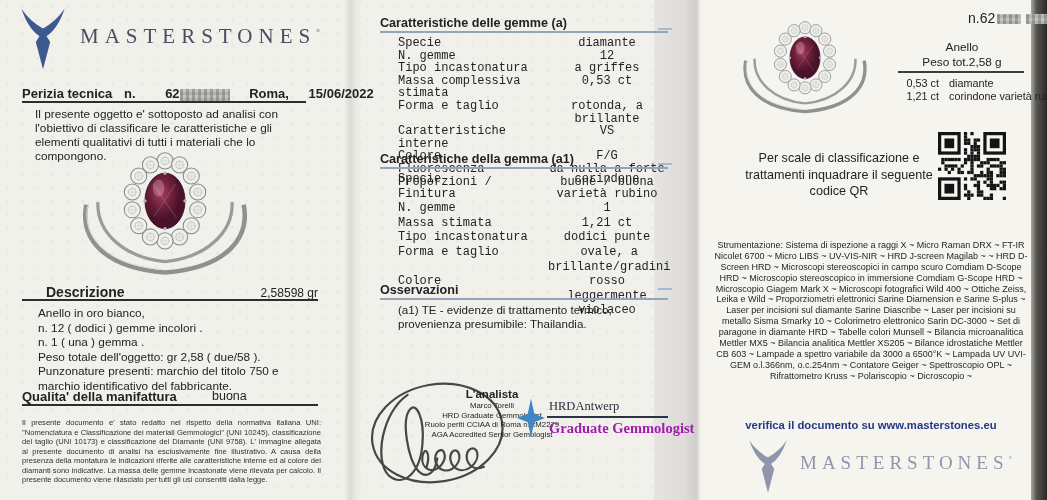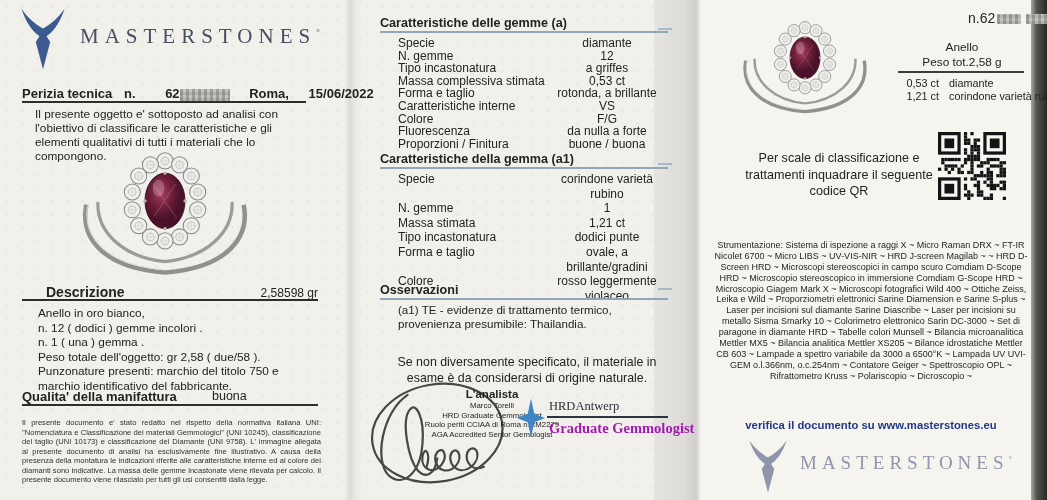--- a/index.html
+++ b/index.html
@@ -33,21 +33,21 @@
   .sec-head{font-weight:bold;font-size:14px;padding-left:24px;}
   .descr-head{left:22px;top:284px;width:296px;display:flex;justify-content:space-between;align-items:baseline;}
   .descr-weight{font-size:12px;}
   .descr-body{left:38px;top:306px;width:282px;font-size:11.8px;line-height:1.23;}
   .quality{left:22px;top:389px;width:296px;font-size:13px;font-weight:bold;}
   .quality .qval{position:absolute;left:190px;font-weight:normal;font-size:12.5px;}
   .disclaimer{left:22px;top:418px;width:299px;font-size:7.6px;line-height:1.26;text-align:justify;color:#30302e;}
   
   .m-head{left:380px;width:288px;font-weight:bold;font-size:12.6px;}
   .rule-blue{height:1.5px;background:#92a6b9;}
-  .mtable{left:398px;width:268px;font-size:12px;}
+  .mtable{left:398px;width:268px;font-size:12px;font-family:Liberation Mono, monospace;}
   .trow{display:flex;}
   .tlabel{flex:0 0 150px;}
   .tval{flex:1;text-align:center;}
   .obs-note{left:398px;top:303px;width:255px;font-size:11.6px;line-height:1.25;}
   .natural{left:388px;top:354px;width:278px;text-align:center;font-size:12.4px;line-height:1.32;}
   .analyst{left:412px;top:388px;width:160px;text-align:center;}
   .analyst .atitle{font-weight:bold;font-size:11.5px;margin-bottom:1px;}
   .analyst .aline{font-size:7.8px;line-height:9.6px;color:#34343 2;}
   .hrd-text{left:549px;top:399px;width:125px;font-family:"Liberation Serif",serif;color:#27303d;}
   .hrd-name{font-size:12.5px;}
@@ -239,21 +239,20 @@
       </div>
     <div class="trow">
         <span class="tlabel">Colore</span>
         <span class="tval">rosso leggermente violaceo</span>
       </div>
   </div>
 
   <div class="abs m-head" style="top:283px">Osservazioni</div>
   <div class="abs rule-blue" style="left:380px;top:298px;width:288px"></div>
   <div class="abs obs-note">(a1) TE - evidenze di trattamento termico, provenienza presumibile: Thailandia.</div>
-  <div class="abs natural">Se non diversamente specificato, il materiale in esame è da considerarsi di origine naturale.</div>
 
   <div class="abs analyst">
     <div class="atitle">L'analista</div>
     <div class="aline">Marco Torelli</div>
     <div class="aline">HRD Graduate Gemmologist</div>
     <div class="aline">Ruolo periti CCIAA di Roma n.RM2279</div>
     <div class="aline">AGA Accredited Senior Gemologist</div>
   </div>
 
   <div class="abs" style="left:364px;top:380px">

